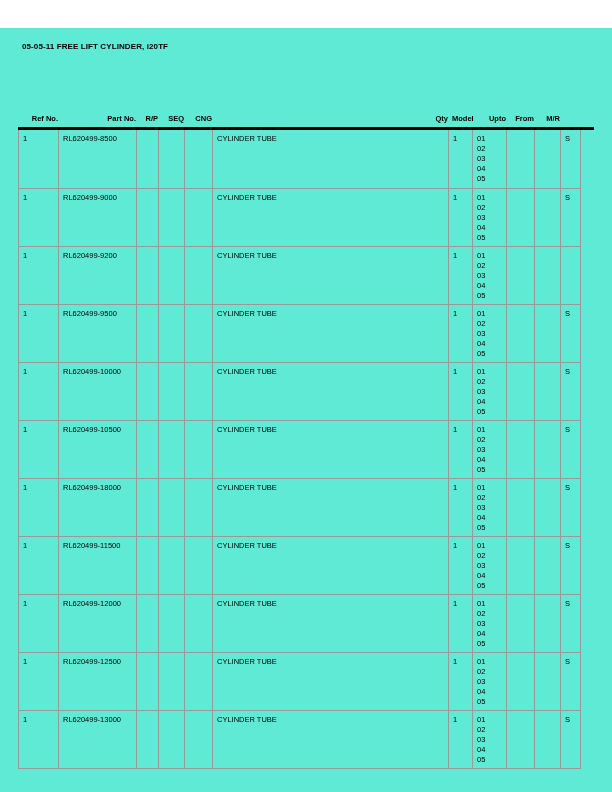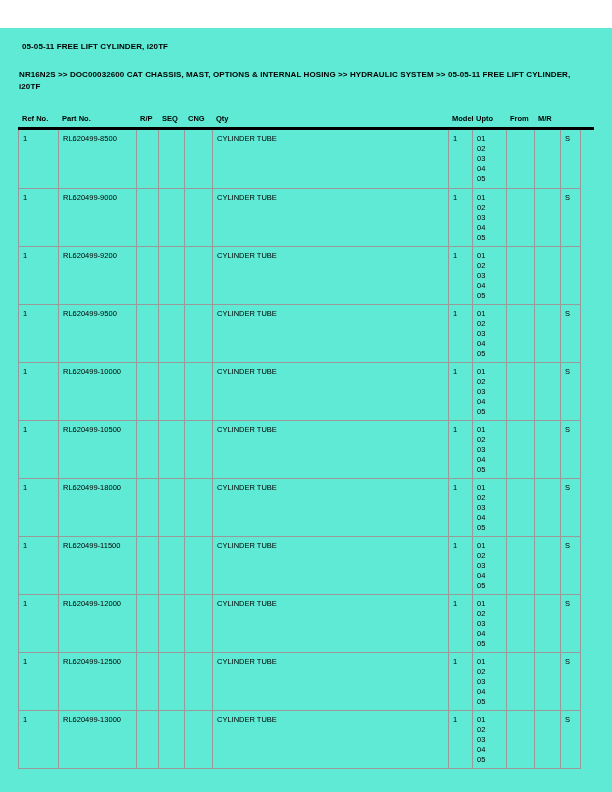--- a/index.html
+++ b/index.html
@@ -28,21 +28,21 @@
     width: 566px;
     font-size: 8px; font-weight: bold;
     line-height: 1.45;
     letter-spacing: 0.1px;
   }
   .colheads {
     position: absolute;
     left: 18px; top: 86px;
     display: grid;
     grid-template-columns: 40px 78px 22px 26px 28px 236px 24px 34px 28px 26px 20px;
-    font-size: 7.5px; font-weight: bold;
+    font-size: 7.5px; font-weight: bold; text-align: right;
   }
   .colheads > div { padding-left: 4px; white-space: nowrap; }
   .thick-line {
     position: absolute;
     left: 18px; top: 99px;
     width: 576px; height: 3px;
     background: #000;
   }
   table.parts-table {
     position: absolute;
@@ -64,21 +64,20 @@
   table.parts-table tr:first-child td { border-top: none; }
   .model-cell div { line-height: 10px; }
 </style>
 </head>
 <body>
 
 <div class="page">
 
   <div class="title">05-05-11 FREE LIFT CYLINDER, i20TF</div>
 
-  <div class="breadcrumb">NR16N2S &gt;&gt; DOC00032600 CAT CHASSIS, MAST, OPTIONS &amp; INTERNAL HOSING &gt;&gt; HYDRAULIC SYSTEM &gt;&gt; 05-05-11 FREE LIFT CYLINDER, i20TF</div>
 
   <div class="colheads">
     <div>Ref No.</div>
     <div>Part No.</div>
     <div>R/P</div>
     <div>SEQ</div>
     <div>CNG</div>
     <div>Qty</div>
     <div>Model</div>
     <div>Upto</div>

